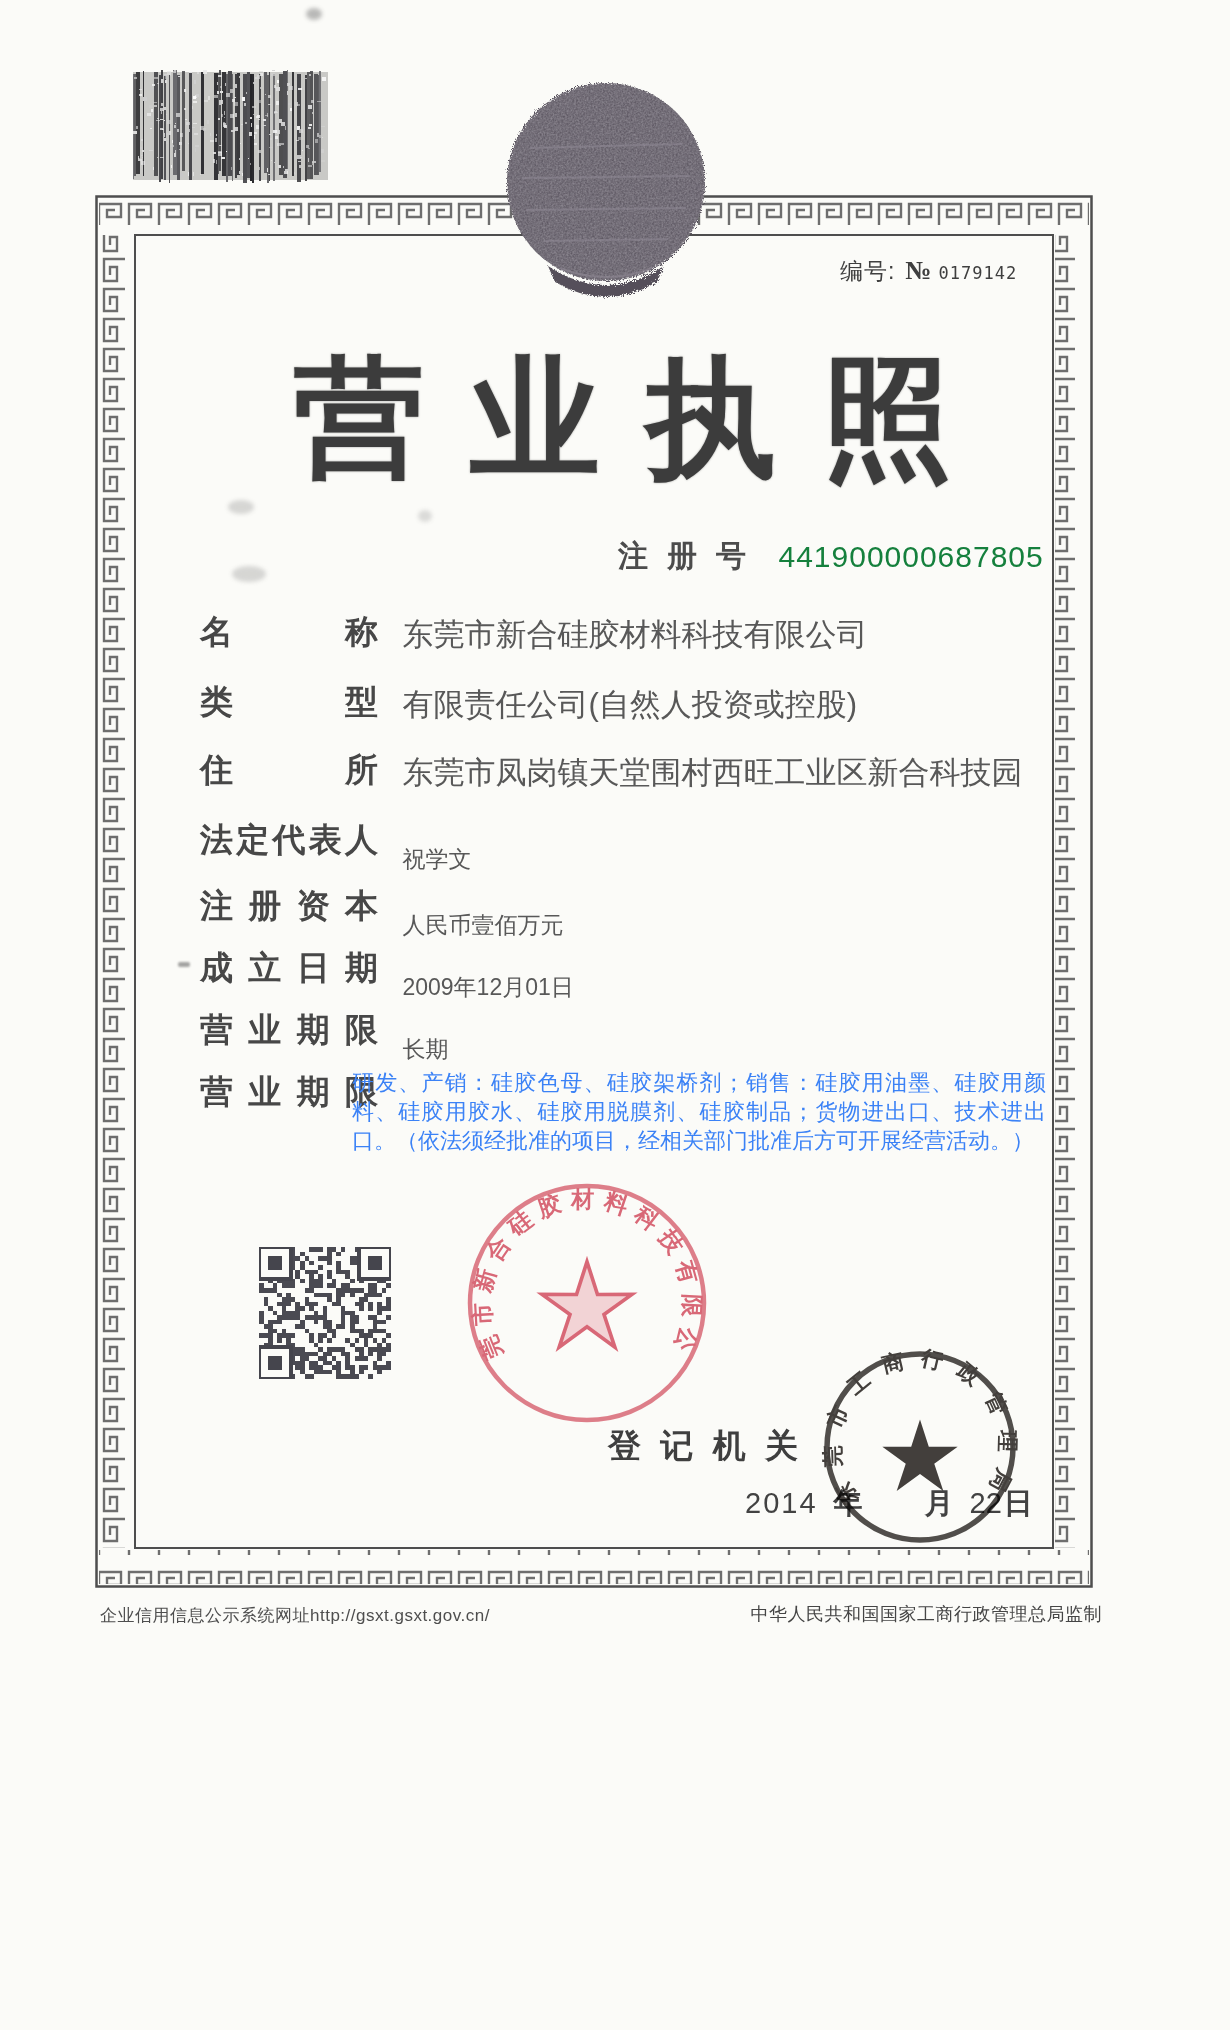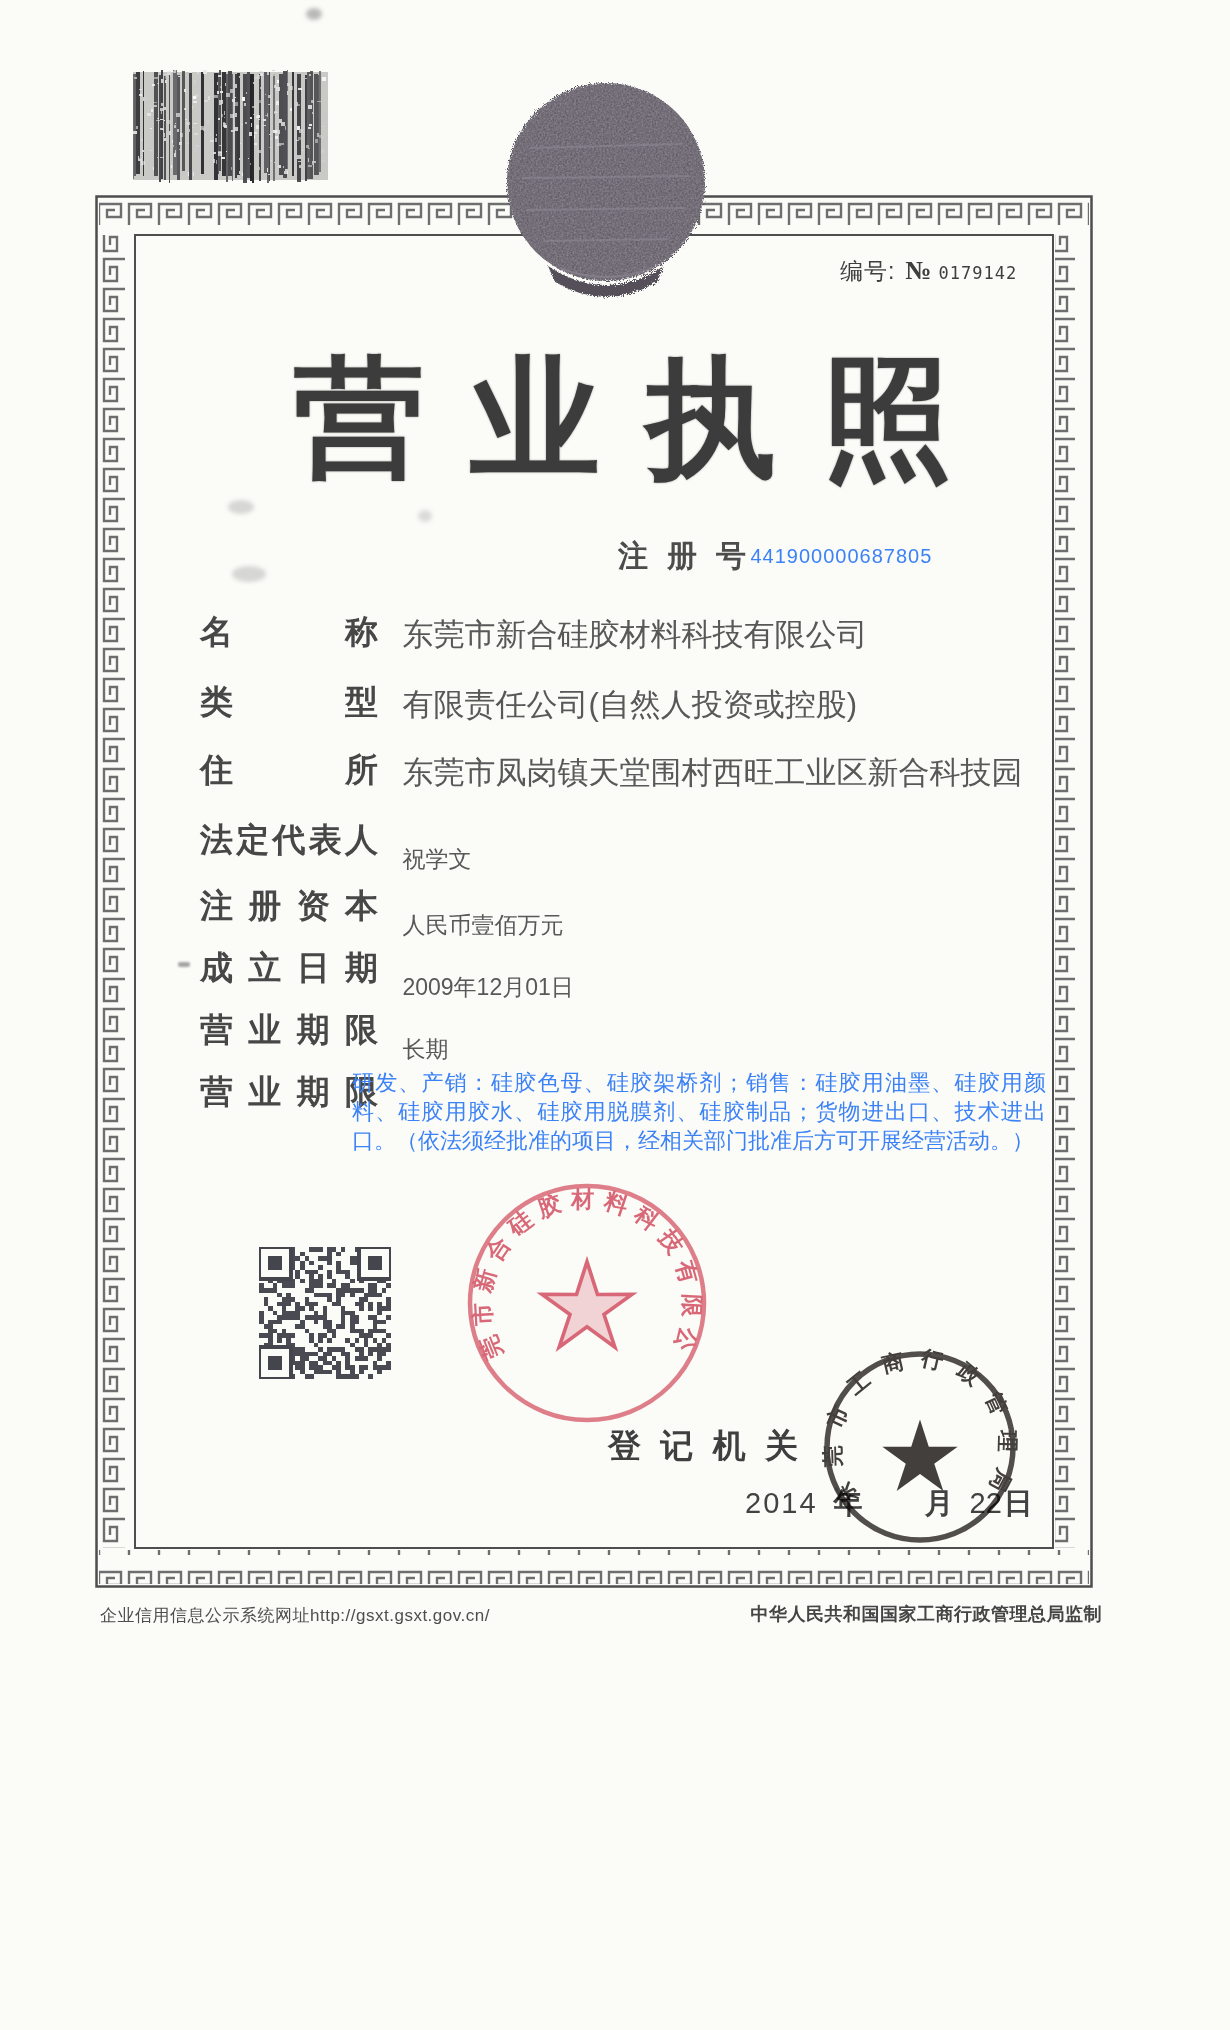--- a/index.html
+++ b/index.html
@@ -29,21 +29,21 @@
   
   .doc-title{top:332px;left:16px;right:0;text-align:center;
     font-size:130px;font-weight:900;color:#3c3c3c;
     letter-spacing:46px;padding-left:46px;white-space:nowrap;
     text-shadow:0 0 2px rgba(60,60,60,.55);}
 
   
   .regline{top:536px;left:618px;white-space:nowrap;}
   .regline .reg-label{display:inline-block;width:128px;text-align:justify;
      text-align-last:justify;font-size:30px;font-weight:600;color:#4c4c4c;vertical-align:middle;}
-  .regline .reg-value{font-size:20px;color:#3b82f6;
+  .regline .reg-value{font-size:30px;color:#15803d;margin-left:28px;
      letter-spacing:1px;vertical-align:middle;}
 
   
   .row{left:200px;white-space:nowrap;}
   .flabel{display:inline-block;width:178px;text-align:justify;
      text-align-last:justify;font-size:33px;font-weight:600;color:#474747;
      vertical-align:top;}
   .fvalue{display:inline-block;margin-left:20px;vertical-align:top;color:#585858;}
   .val-lg{font-size:31px;margin-top:4px;}
   .val-sm{font-size:23px;margin-top:26px;}
@@ -61,21 +61,21 @@
   .issue-date .u-day{margin-left:2px;font-weight:600;}
 
   
   #company-seal{left:456px;top:1172px;mix-blend-mode:multiply;opacity:.82;}
   #authority-seal{left:818px;top:1345px;mix-blend-mode:multiply;opacity:.9;}
   #qr-svg{left:259px;top:1247px;}
 
   
   .footer-left{top:1604px;left:100px;font-size:17px;color:#4e4e4e;letter-spacing:.5px;}
   .footer-right{top:1602px;left:706px;width:396px;text-align:right;font-size:18px;
-     font-weight:700;color:#454545;letter-spacing:.5px;}
+     font-weight:400;color:#454545;letter-spacing:.5px;}
 
   
   .artifact{background:#6a6a6a;border-radius:50%;filter:blur(2px);opacity:.45;}
 </style>
 </head>
 <body>
 
 <svg id="frame-svg" class="abs" width="998" height="1393" viewBox="0 0 998 1393">
   <defs>
     <pattern id="gk-h" width="30" height="38" patternUnits="userSpaceOnUse">

